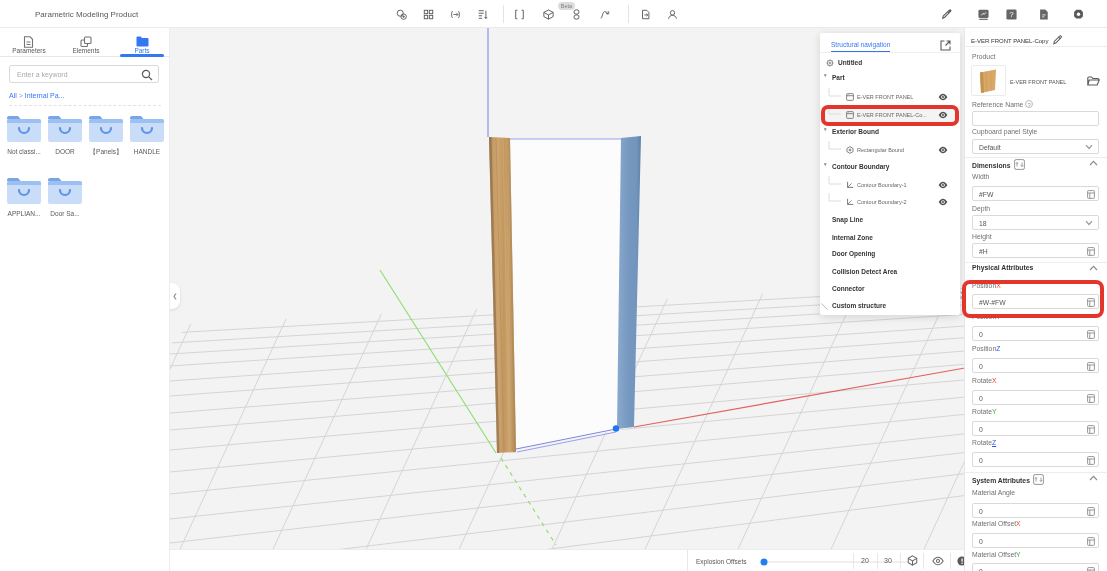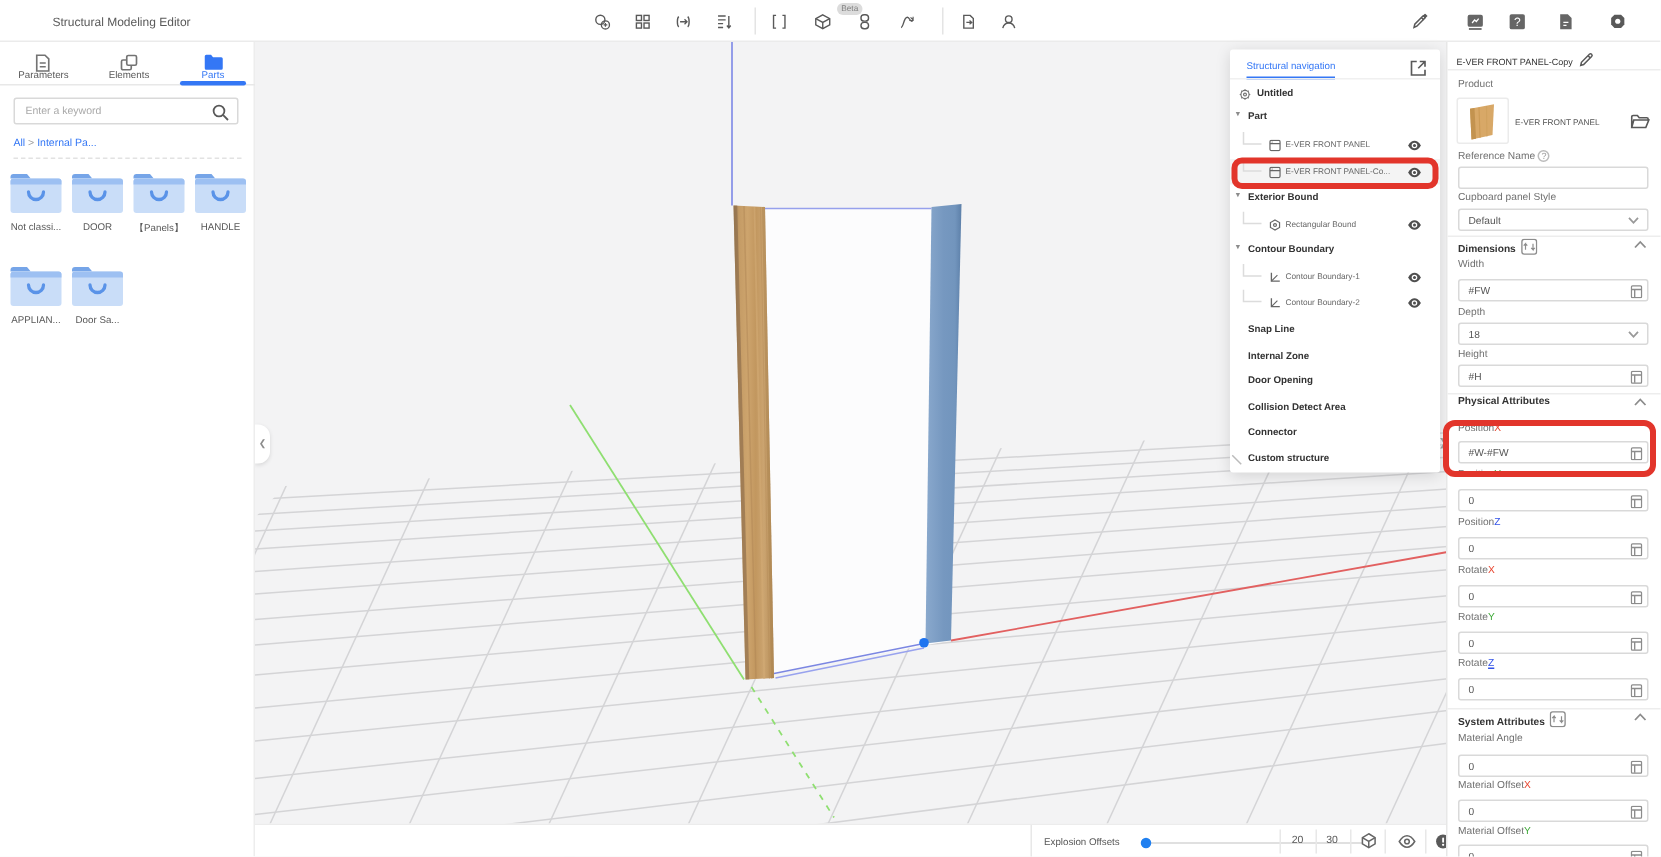--- a/index.html
+++ b/index.html
@@ -180,21 +180,21 @@
           <circle cx="7" cy="5.5" r="1.8"></circle>
         </svg>
 <svg class="abs" style="left:269px;top:6px" width="10" height="10" viewBox="0 0 13 13">
   <circle cx="6.5" cy="6.5" r="6" fill="#595959"></circle>
           <rect x="5.8" y="3" width="1.6" height="4.6" rx="0.8" fill="#fff"></rect>
           <circle cx="6.6" cy="9.4" r="1" fill="#fff"></circle>
         </svg>
   </div>
 </div>
 <div id="topbar">
-  <div class="title">Structural Modeling Editor</div>
+  <div class="title">Parametric Modeling Product</div>
   <div class="tbsep" style="left:503px"></div>
   <div class="tbsep" style="left:628px"></div>
   <div id="beta">Beta</div>
   <svg class="tbi" style="left:396px" width="13" height="13" viewBox="0 0 13 13">
         <g fill="none" stroke="#595959" stroke-width="1.1">
           <circle cx="5" cy="5" r="3.6"></circle>
           <circle cx="9" cy="9" r="3.2"></circle>
           <path d="M7.5 9 h3 M9 7.5 v3" stroke-width="1"></path>
         </g>
       </svg>

